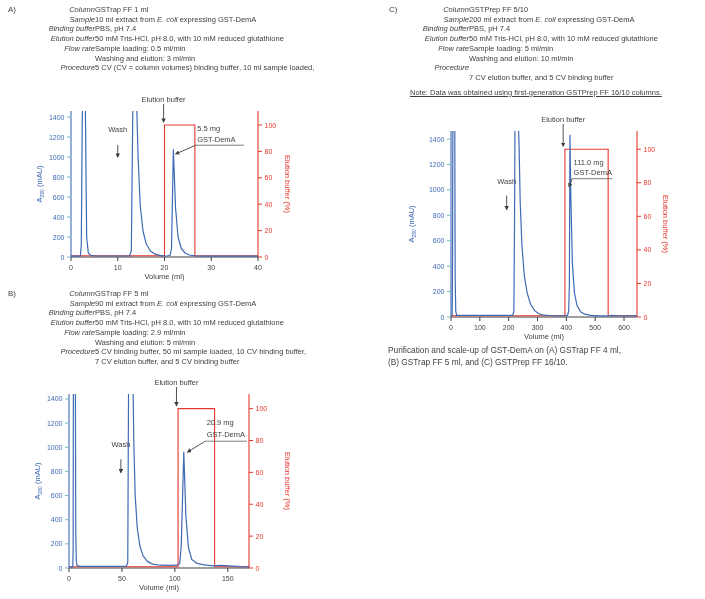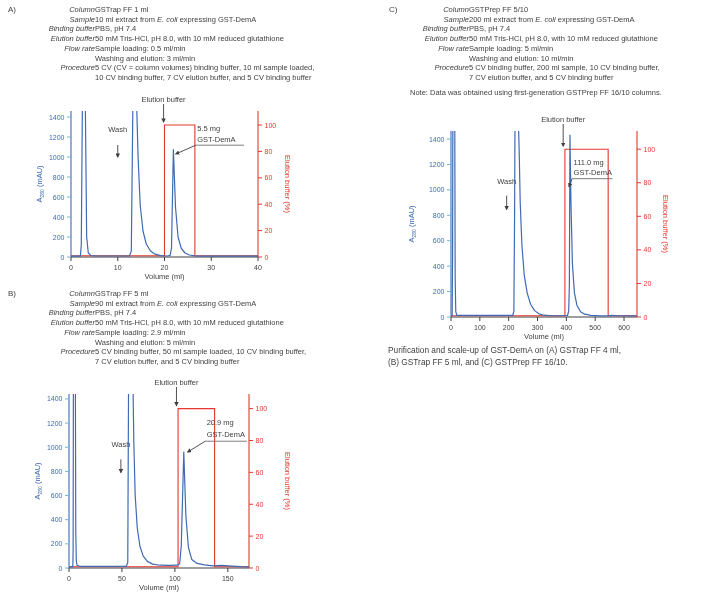--- a/index.html
+++ b/index.html
@@ -9,21 +9,21 @@
     font-family:"Liberation Sans",sans-serif;
   }
   .panel-info{position:absolute;font-size:7.5px;line-height:9.7px;}
   .panel-letter{position:absolute;left:0;top:0;font-size:8px;}
   .cond-table{margin-left:28px;}
   #panel-info-2 .cond-table{margin-left:21px;}
   .cond-row{display:flex;text-align:right;}
   .cond-key{width:59px;flex:none;font-style:italic;}
   .cond-val{white-space:nowrap;}
   .cond-val .it{font-style:italic;}
-  .cond-note{margin-top:5px;margin-left:21px;white-space:nowrap;}
+  .cond-note{margin-top:5px;margin-left:21px;white-space:nowrap;text-decoration:underline;}
   .chart{position:absolute;}
   #figure-caption{position:absolute;left:388px;top:344px;width:320px;
     font-size:8.3px;line-height:12px;margin:0;}
 </style>
 </head>
 <body>
 
 <section class="panel-info" id="panel-info-0" style="left:8px;top:5px;">
   <span class="panel-letter">A)</span>
   <div class="cond-table">
@@ -50,21 +50,20 @@
       <div class="cond-row">
         <span class="cond-key"></span>
         <span class="cond-val"><span>Washing and elution: 3 ml/min</span></span>
       </div>
       <div class="cond-row">
         <span class="cond-key">Procedure</span>
         <span class="cond-val"><span>5 CV (CV = column volumes) binding buffer, 10 ml sample loaded,</span></span>
       </div>
       <div class="cond-row">
         <span class="cond-key"></span>
-        <span class="cond-val"><span>10 CV binding buffer, 7 CV elution buffer, and 5 CV binding buffer</span></span>
       </div>
     </div>
 </section>
 
 <div class="chart" id="chart-0" style="left: 30px; top: 90px; width: 276px; height: 196px;"><svg width="276" height="196" viewBox="0 0 276 196">
       <defs>
         <clipPath id="clip0">
           <rect x="41" y="21" width="187" height="146.6"></rect>
         </clipPath>
         <marker id="ah0" markerWidth="5" markerHeight="5" refX="4" refY="2.5" orient="auto">
@@ -250,21 +249,20 @@
       <div class="cond-row">
         <span class="cond-key">Flow rate</span>
         <span class="cond-val"><span>Sample loading: 5 ml/min</span></span>
       </div>
       <div class="cond-row">
         <span class="cond-key"></span>
         <span class="cond-val"><span>Washing and elution: 10 ml/min</span></span>
       </div>
       <div class="cond-row">
         <span class="cond-key">Procedure</span>
-        <span class="cond-val"><span>5 CV binding buffer, 200 ml sample, 10 CV binding buffer,</span></span>
       </div>
       <div class="cond-row">
         <span class="cond-key"></span>
         <span class="cond-val"><span>7 CV elution buffer, and 5 CV binding buffer</span></span>
       </div>
     </div>
   <div class="cond-note">Note: Data was obtained using first-generation GSTPrep FF 16/10 columns.</div>
 </section>
 
 <div class="chart" id="chart-2" style="left: 398px; top: 116px; width: 304px; height: 228px;"><svg width="304" height="228" viewBox="0 0 304 228">

